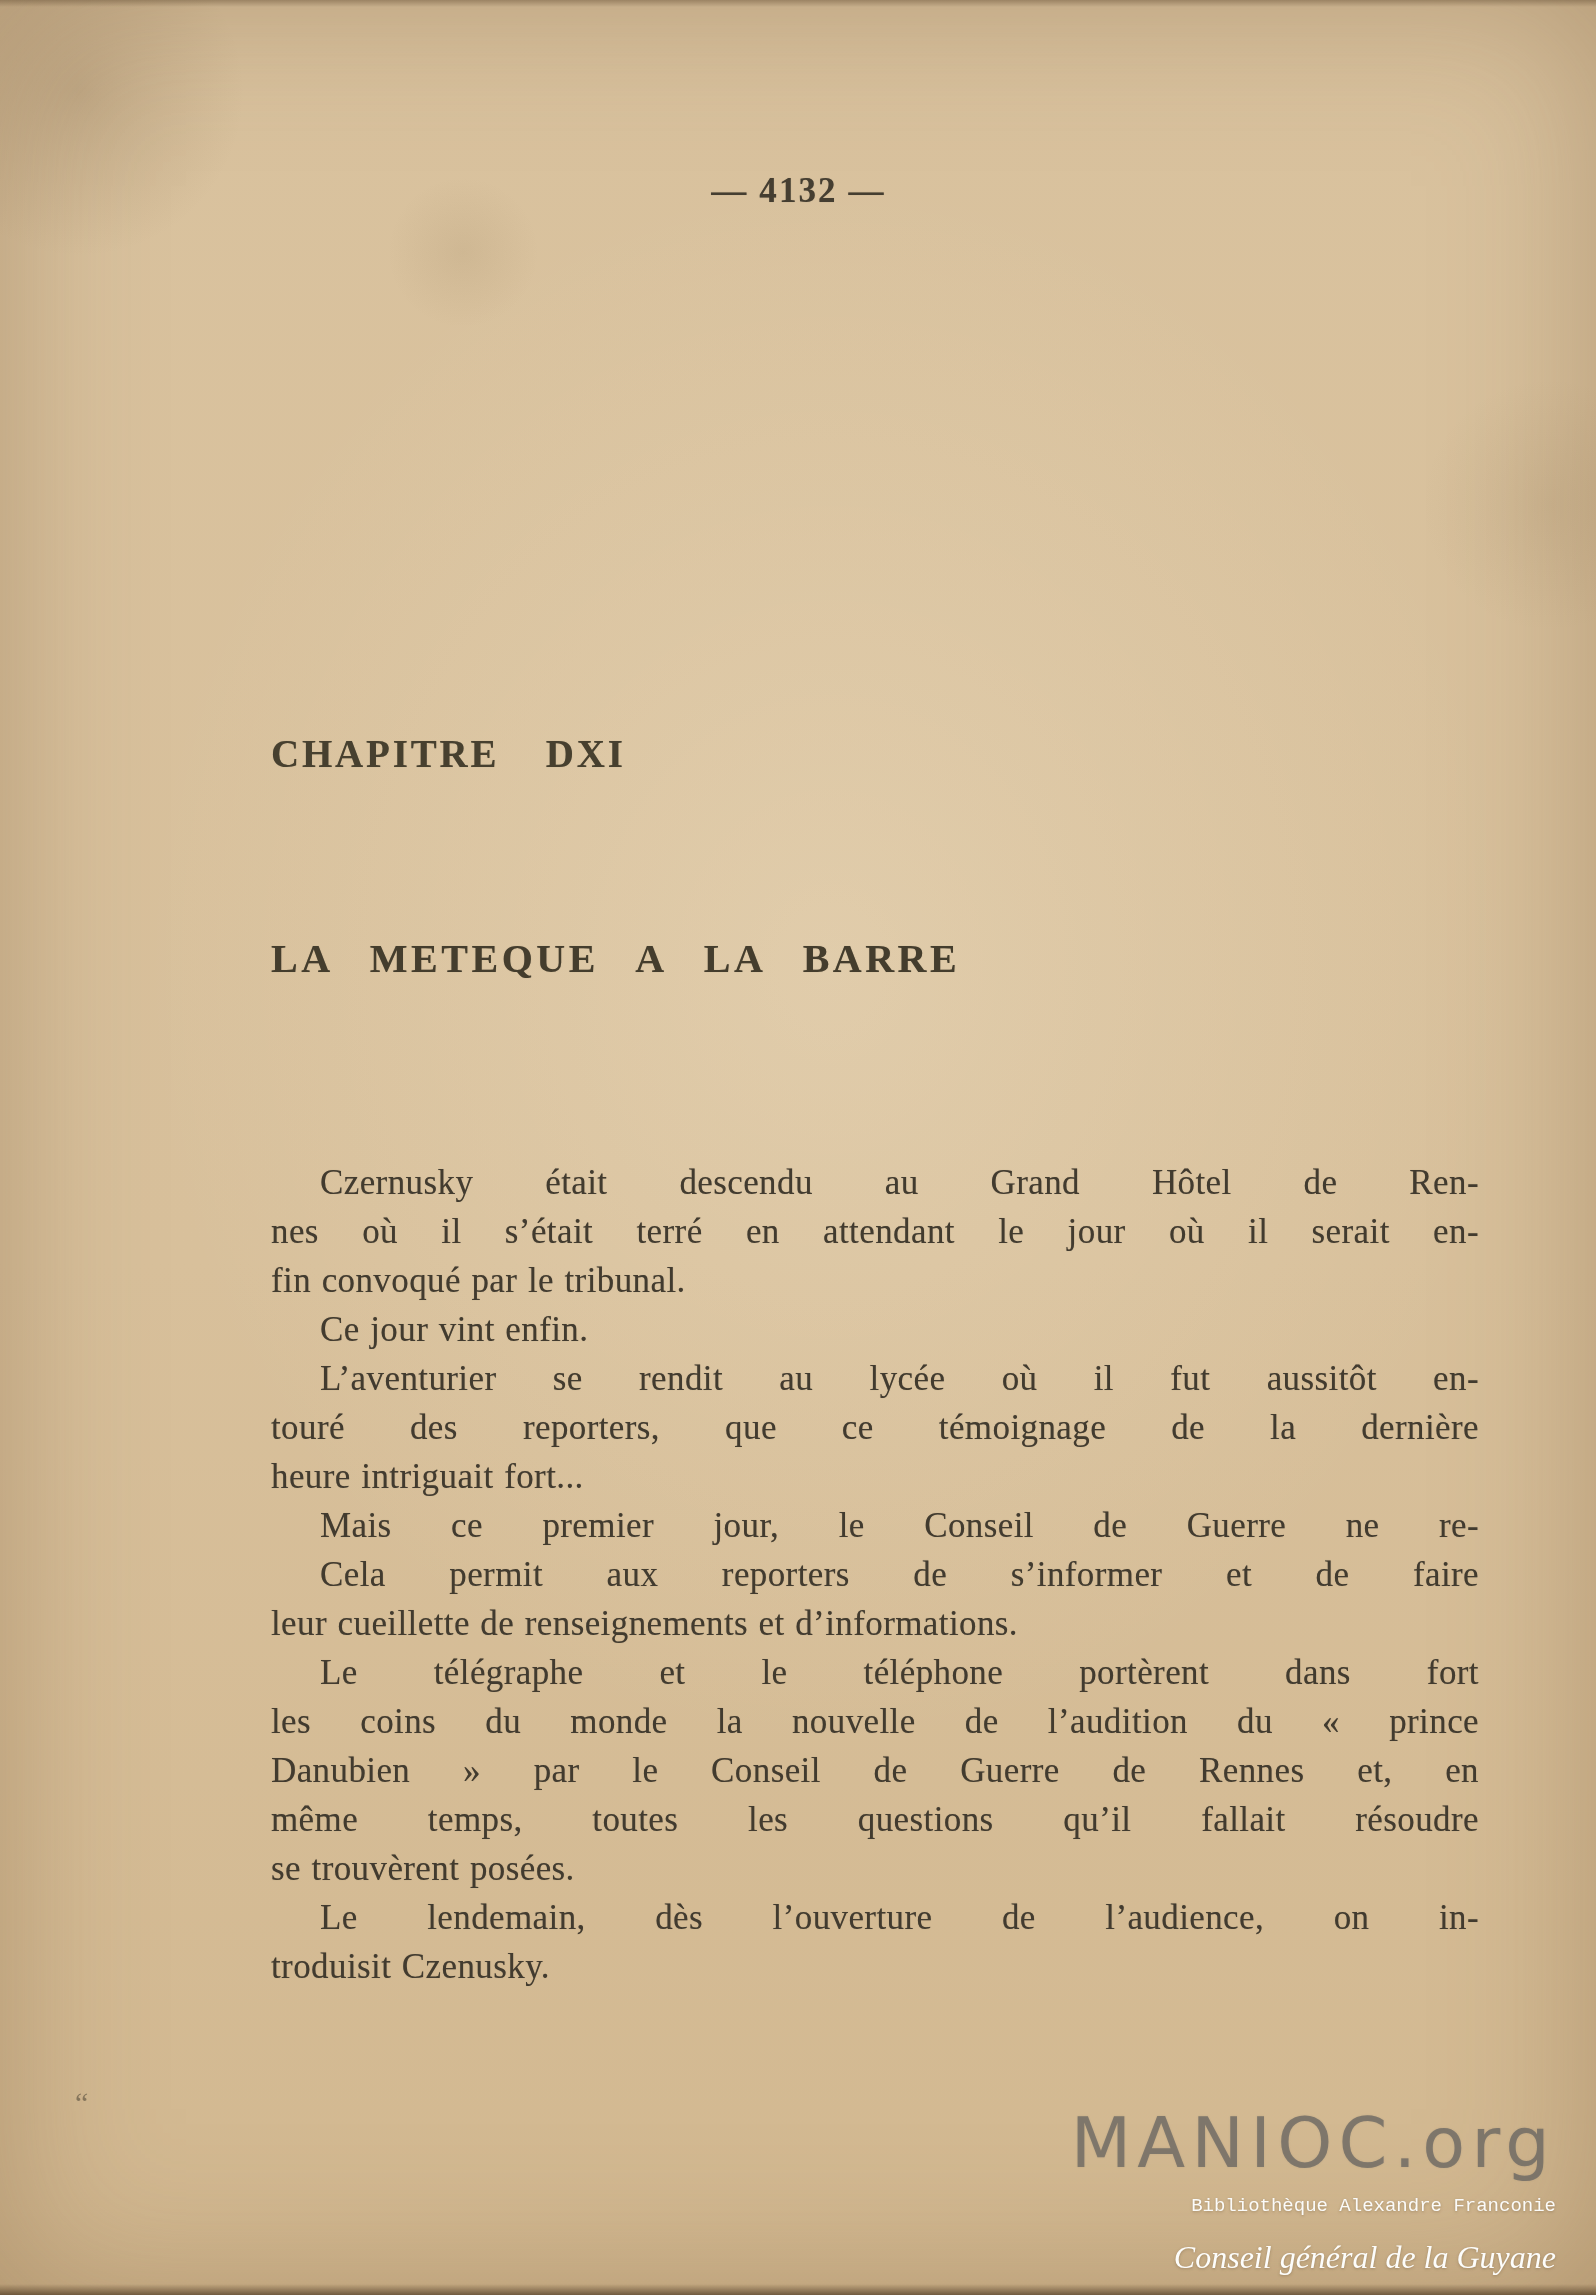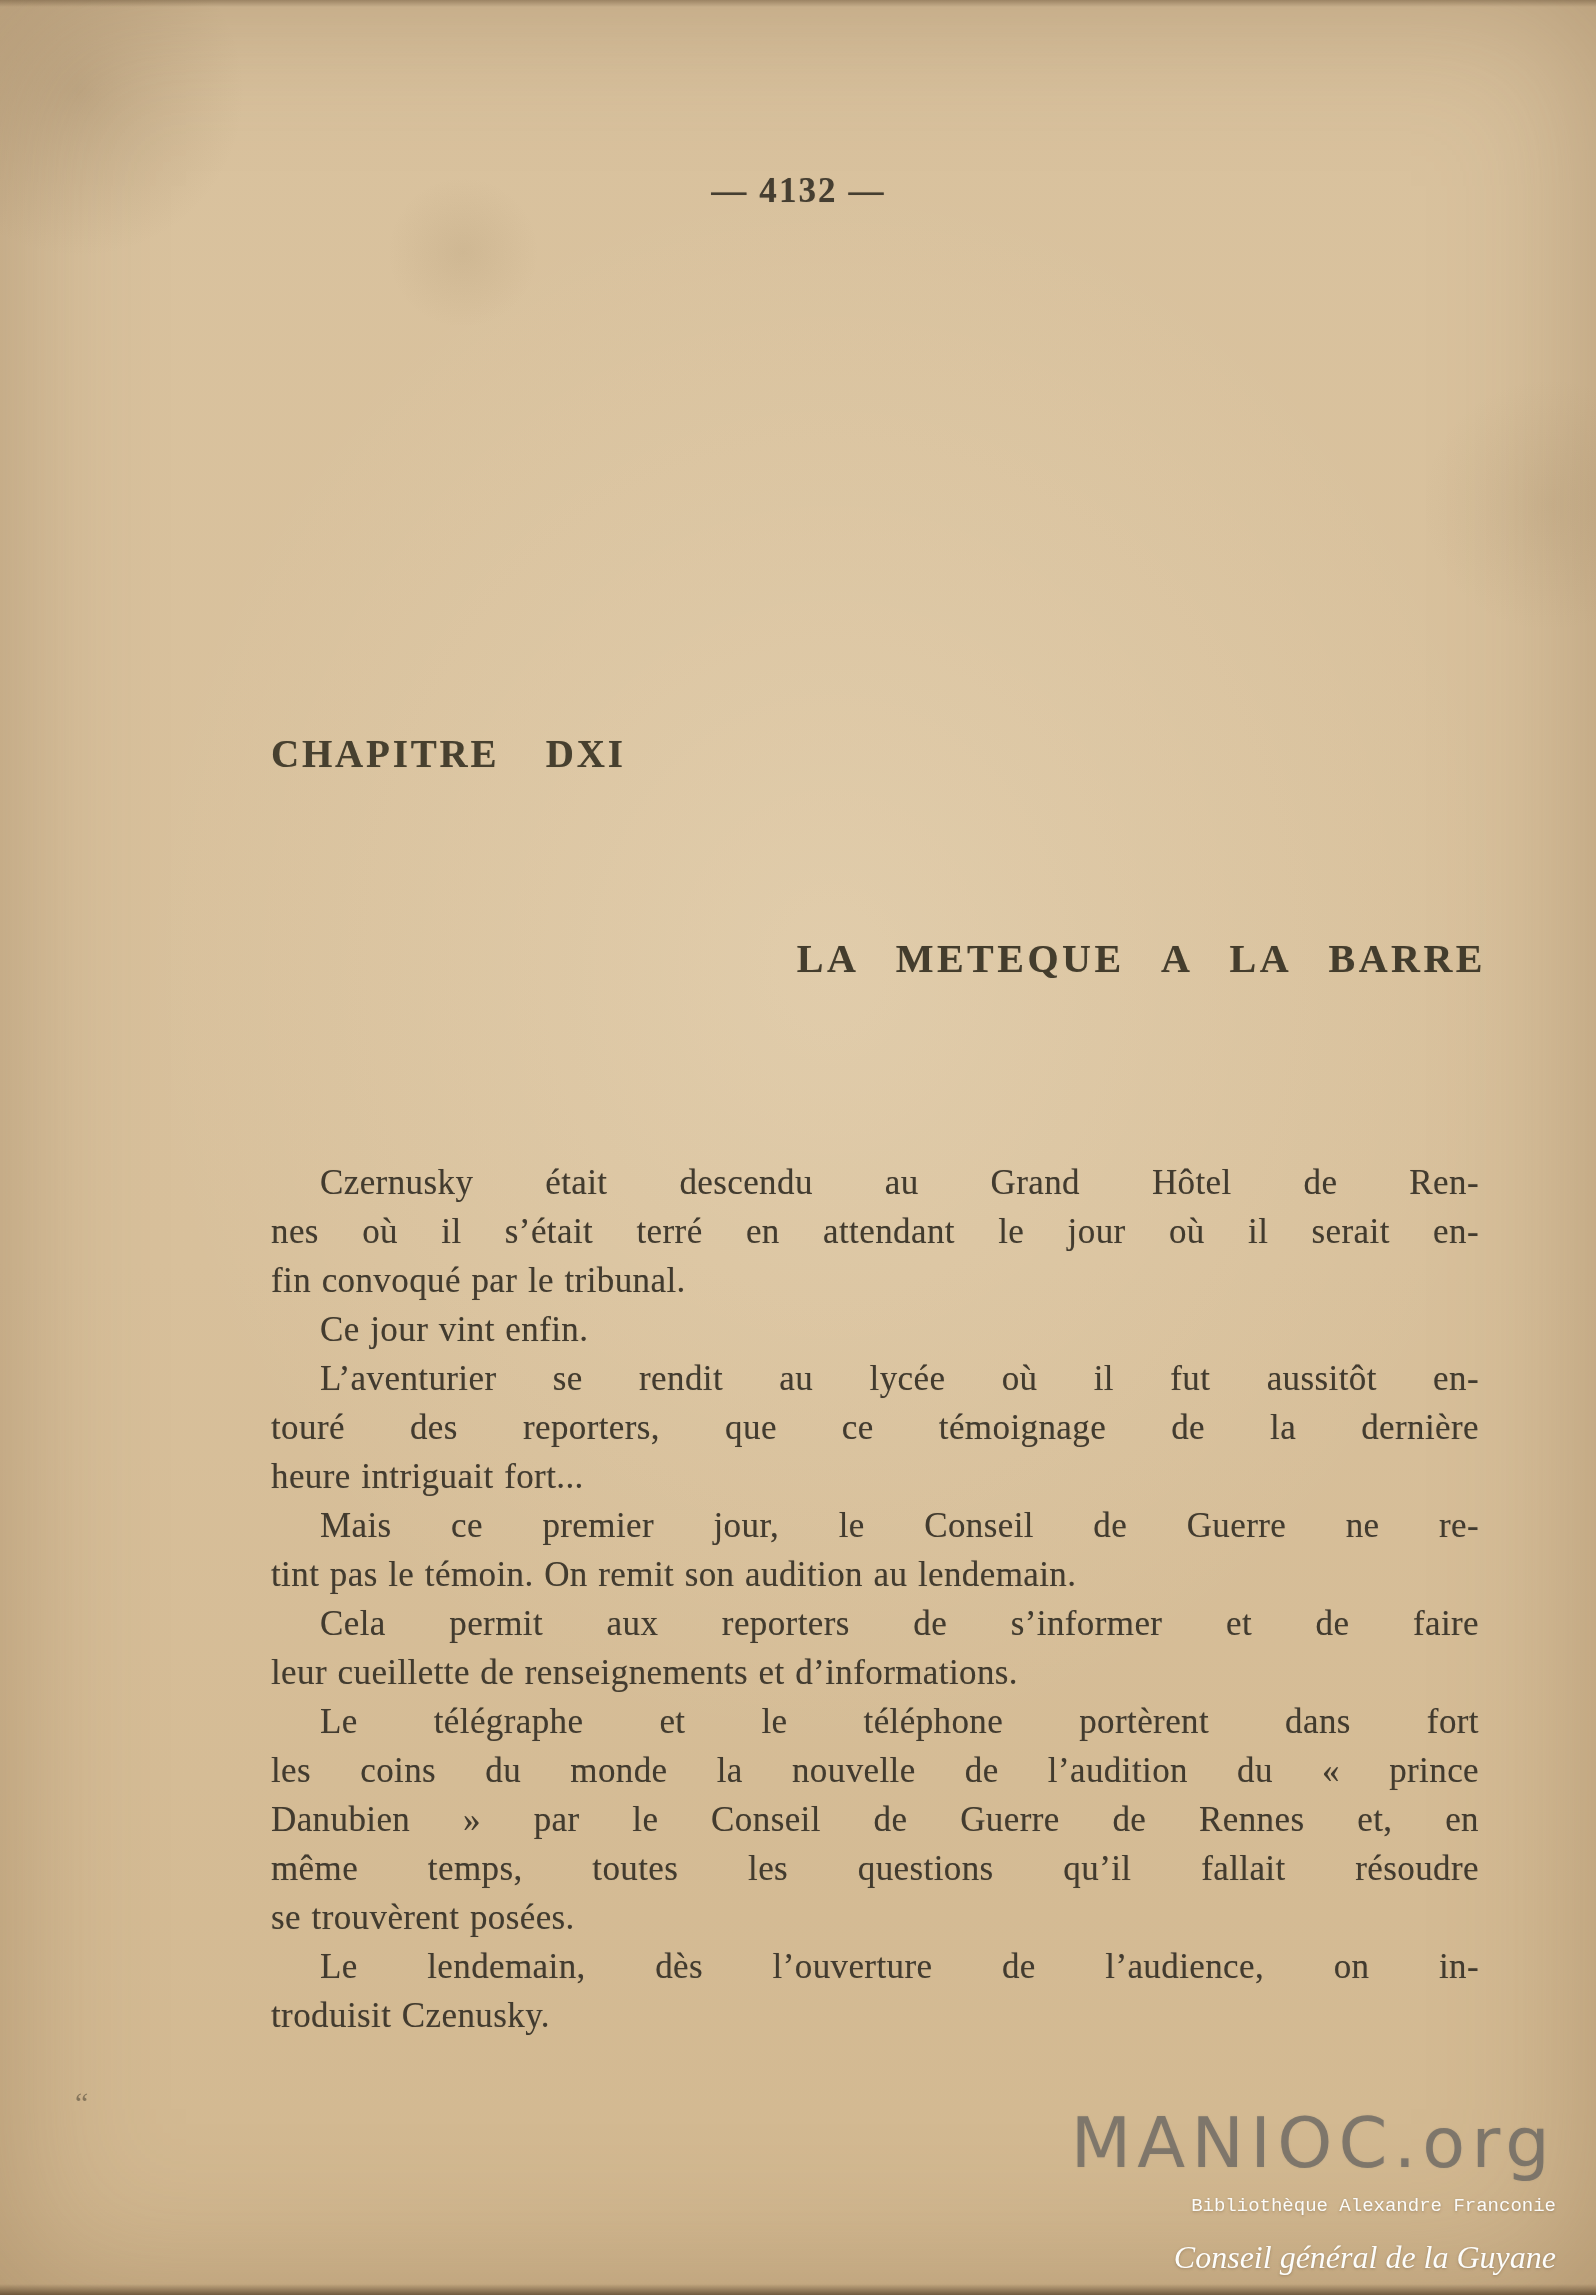--- a/index.html
+++ b/index.html
@@ -35,22 +35,22 @@
     text-shadow:0 0 0.7px rgba(69,62,49,0.45);
   }
   .chapter-heading {
     position:absolute; top:731px; left:271px; width:1208px;
     text-align:left;
     font-size:39px; font-weight:bold; letter-spacing:2.8px; word-spacing:34px;
     color:#47402f;
     text-shadow:0 0 0.7px rgba(71,64,47,0.4);
   }
   .section-heading {
-    position:absolute; top:935px; left:278px; width:1208px;
-    text-align:right;
+    position:absolute; top:935px; left:271px; width:1208px;
+    text-align:left;
     font-size:40px; font-weight:bold; letter-spacing:3.5px; word-spacing:25px;
     color:#443d2d;
     text-shadow:0 0 0.7px rgba(68,61,45,0.4);
   }
 
   .body-text {
     position:absolute; top:1158px; left:271px; width:1208px;
     font-size:35px; line-height:49px;
     letter-spacing:0.4px; word-spacing:1.4px;
     color:#423b2f;
@@ -110,21 +110,20 @@
     <div class="line jfull">nes où il s’était terré en attendant le jour où il serait en-</div>
     <div class="line">fin convoqué par le tribunal.</div>
 
     <div class="line indent">Ce jour vint enfin.</div>
 
     <div class="line indent jfull">L’aventurier se rendit au lycée où il fut aussitôt en-</div>
     <div class="line jfull">touré des reporters, que ce témoignage de la dernière</div>
     <div class="line">heure intriguait fort...</div>
 
     <div class="line indent jfull">Mais ce premier jour, le Conseil de Guerre ne re-</div>
-    <div class="line">tint pas le témoin. On remit son audition au lendemain.</div>
 
     <div class="line indent jfull">Cela permit aux reporters de s’informer et de faire</div>
     <div class="line">leur cueillette de renseignements et d’informations.</div>
 
     <div class="line indent jfull">Le télégraphe et le téléphone portèrent dans fort</div>
     <div class="line jfull">les coins du monde la nouvelle de l’audition du « prince</div>
     <div class="line jfull">Danubien » par le Conseil de Guerre de Rennes et, en</div>
     <div class="line jfull">même temps, toutes les questions qu’il fallait résoudre</div>
     <div class="line">se trouvèrent posées.</div>
 

